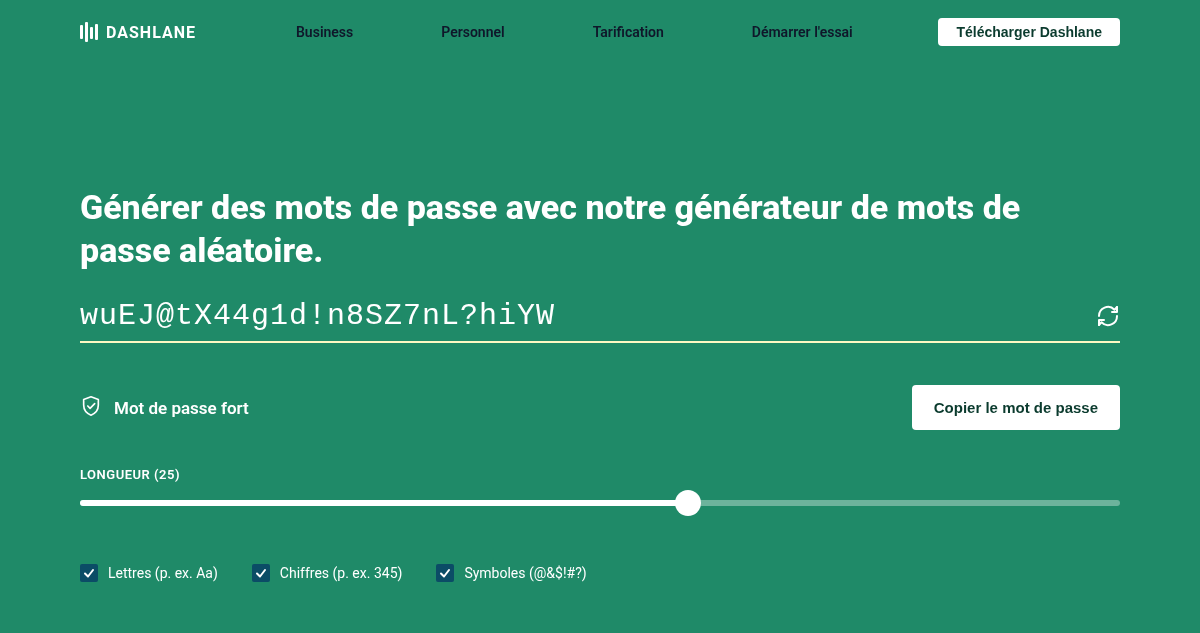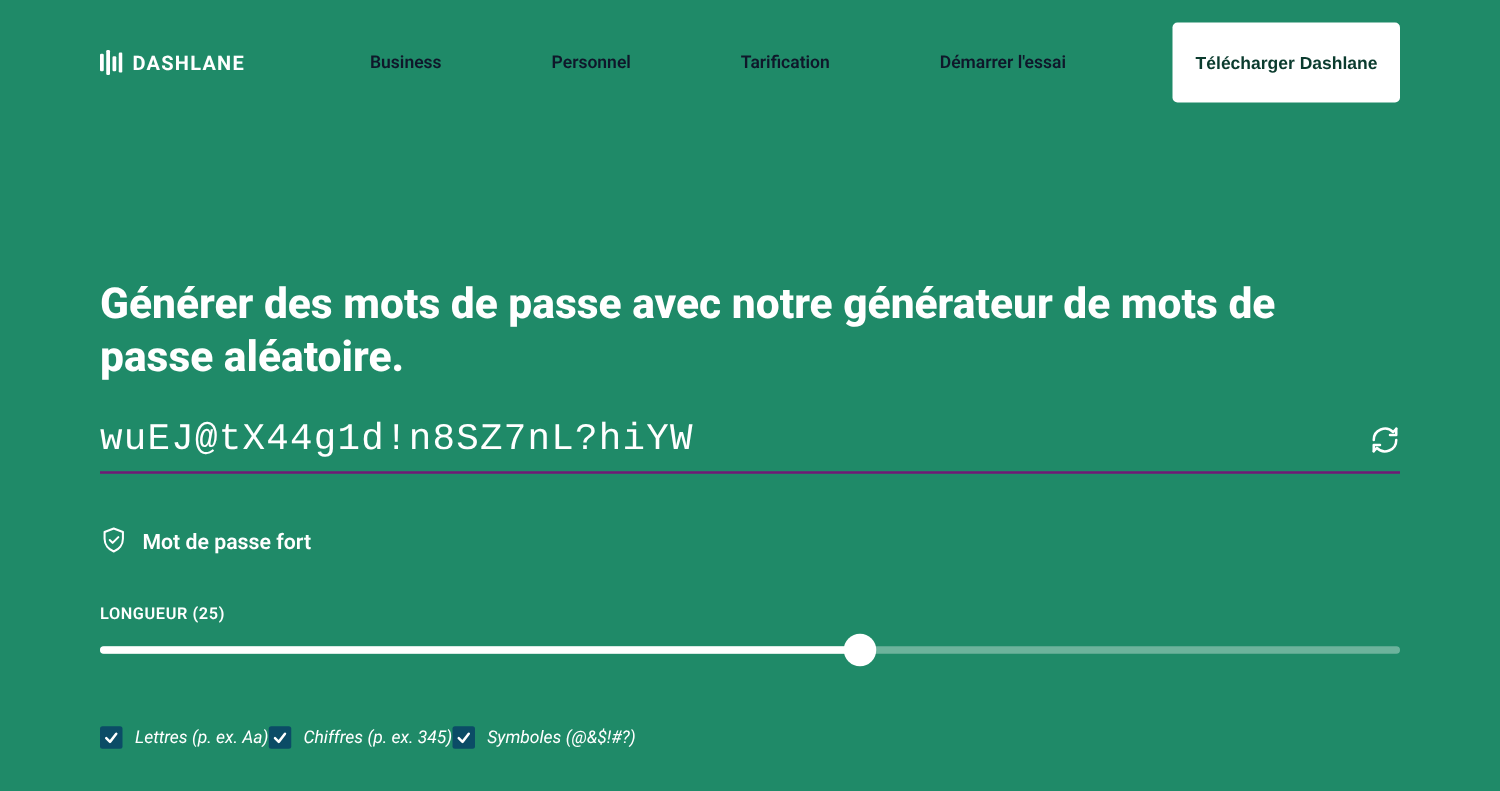--- a/index.html
+++ b/index.html
@@ -50,39 +50,39 @@
     padding: 10px 18px;
     border-radius: 4px;
     font-size: 14px;
     font-weight: 600;
     cursor: pointer;
   }
   .btn-download {
     background: #fff;
     color: #0b3b2e;
     border: none;
-    padding: 24px 18px;
+    padding: 6px 18px;
     border-radius: 4px;
     font-size: 14px;
     font-weight: 600;
     cursor: pointer;
   }
   .main {
     padding: 140px 80px 0 80px;
   }
   h1 {
     font-size: 34px;
     font-weight: 800;
     line-height: 1.25;
     max-width: 1000px;
   }
   .pw-row {
     display: flex;
     align-items: center;
-    border-bottom: 2px solid #701a75;
+    border-bottom: 2px solid #fef9c3;
     margin-top: 28px;
     padding-bottom: 8px;
   }
   .pw {
     font-family: "Courier New", Courier, monospace;
     font-size: 30px;
     letter-spacing: 1px;
     flex: 1;
   }
   .refresh {
@@ -136,23 +136,23 @@
     top: 50%;
     left: 58.5%;
     width: 26px;
     height: 26px;
     background: #fff;
     border-radius: 50%;
     transform: translate(-50%, -50%);
   }
   .checks {
     display: flex;
+    gap: 34px;
     margin-top: 58px;
     align-items: flex-end;
-    font-style: italic;
   }
   .check {
     display: flex;
     align-items: center;
     gap: 10px;
     font-size: 14px;
     cursor: pointer;
   }
   .box {
     width: 18px;
@@ -212,20 +212,21 @@
   </div>
 
   <div class="strength-row">
     <span>
       <svg width="22" height="22" viewBox="0 0 24 24" fill="none" stroke="#fff" stroke-width="1.8" stroke-linecap="round" stroke-linejoin="round">
           <path d="M12 2l8 3v6c0 5-3.4 9.2-8 11-4.6-1.8-8-6-8-11V5l8-3z"></path>
           <polyline points="8.5 12 11 14.5 16 9.5"></polyline>
         </svg>
     </span>
     <span class="strength-label">Mot de passe fort</span>
+    <button class="copy-btn">Copier le mot de passe</button>
   </div>
 
   <div class="length-label">LONGUEUR (25)</div>
   <div class="slider">
     <div class="slider-fill"></div>
     <div class="slider-thumb"></div>
   </div>
 
   <div class="checks">
     <label class="check">

